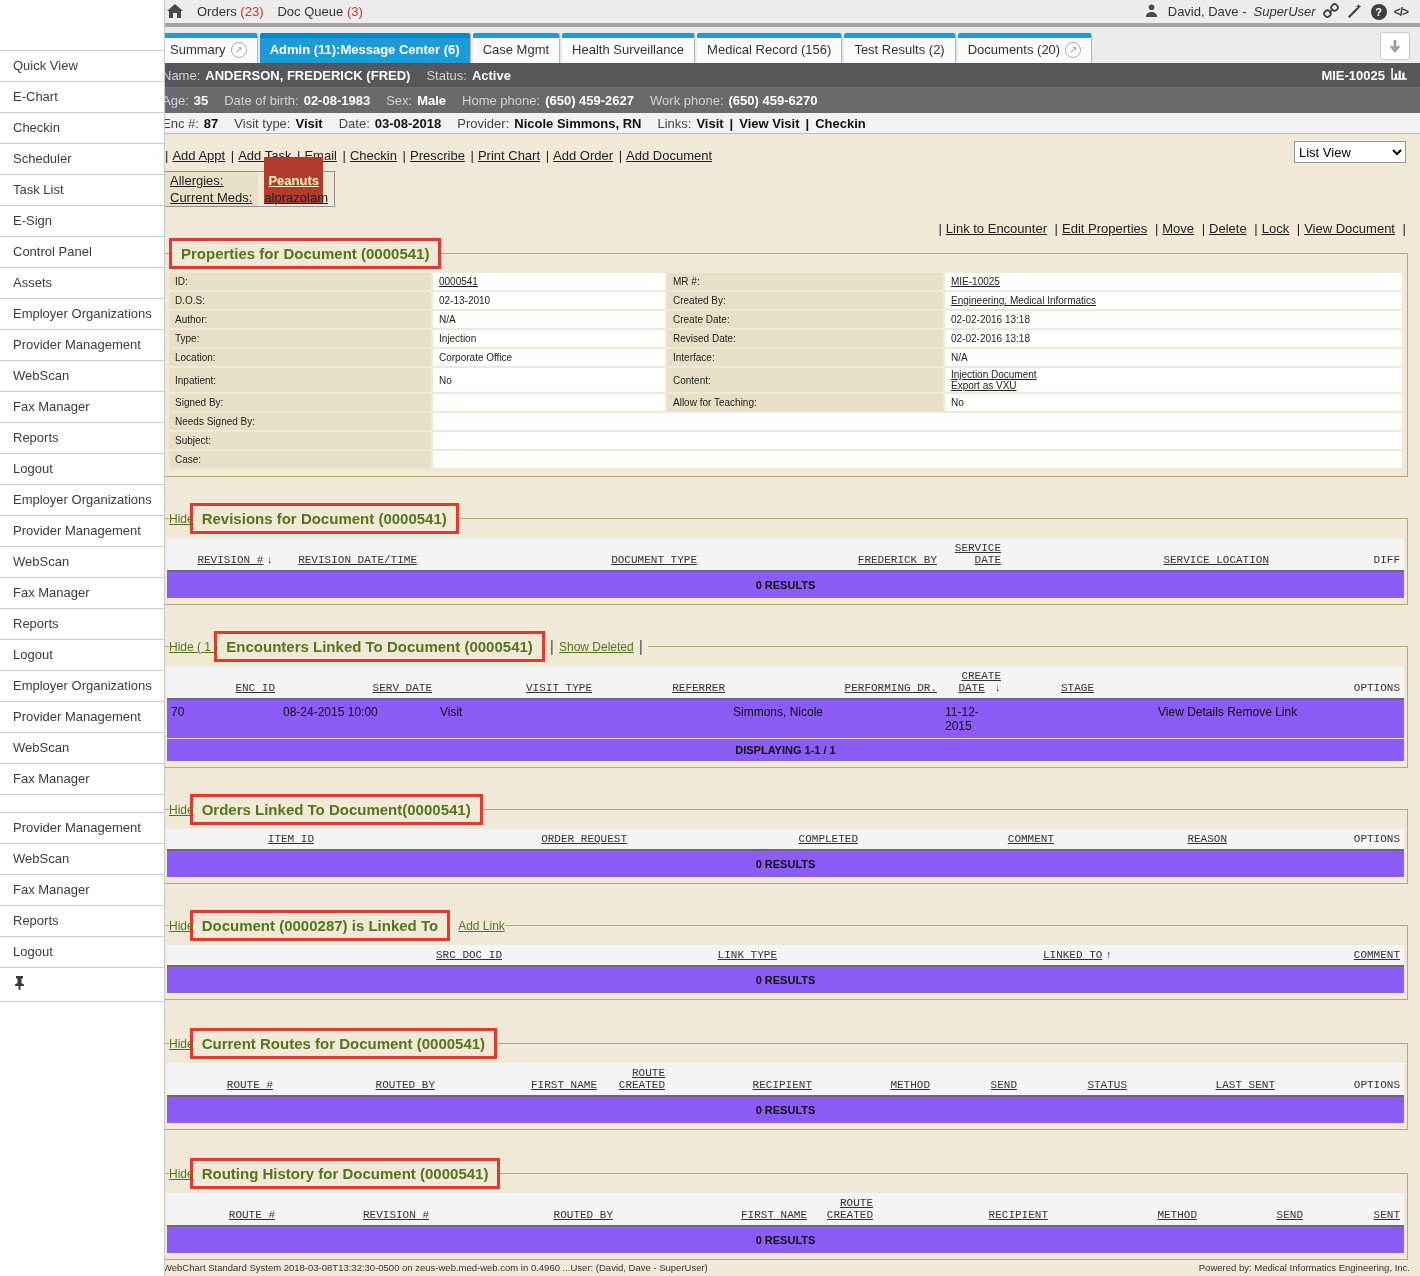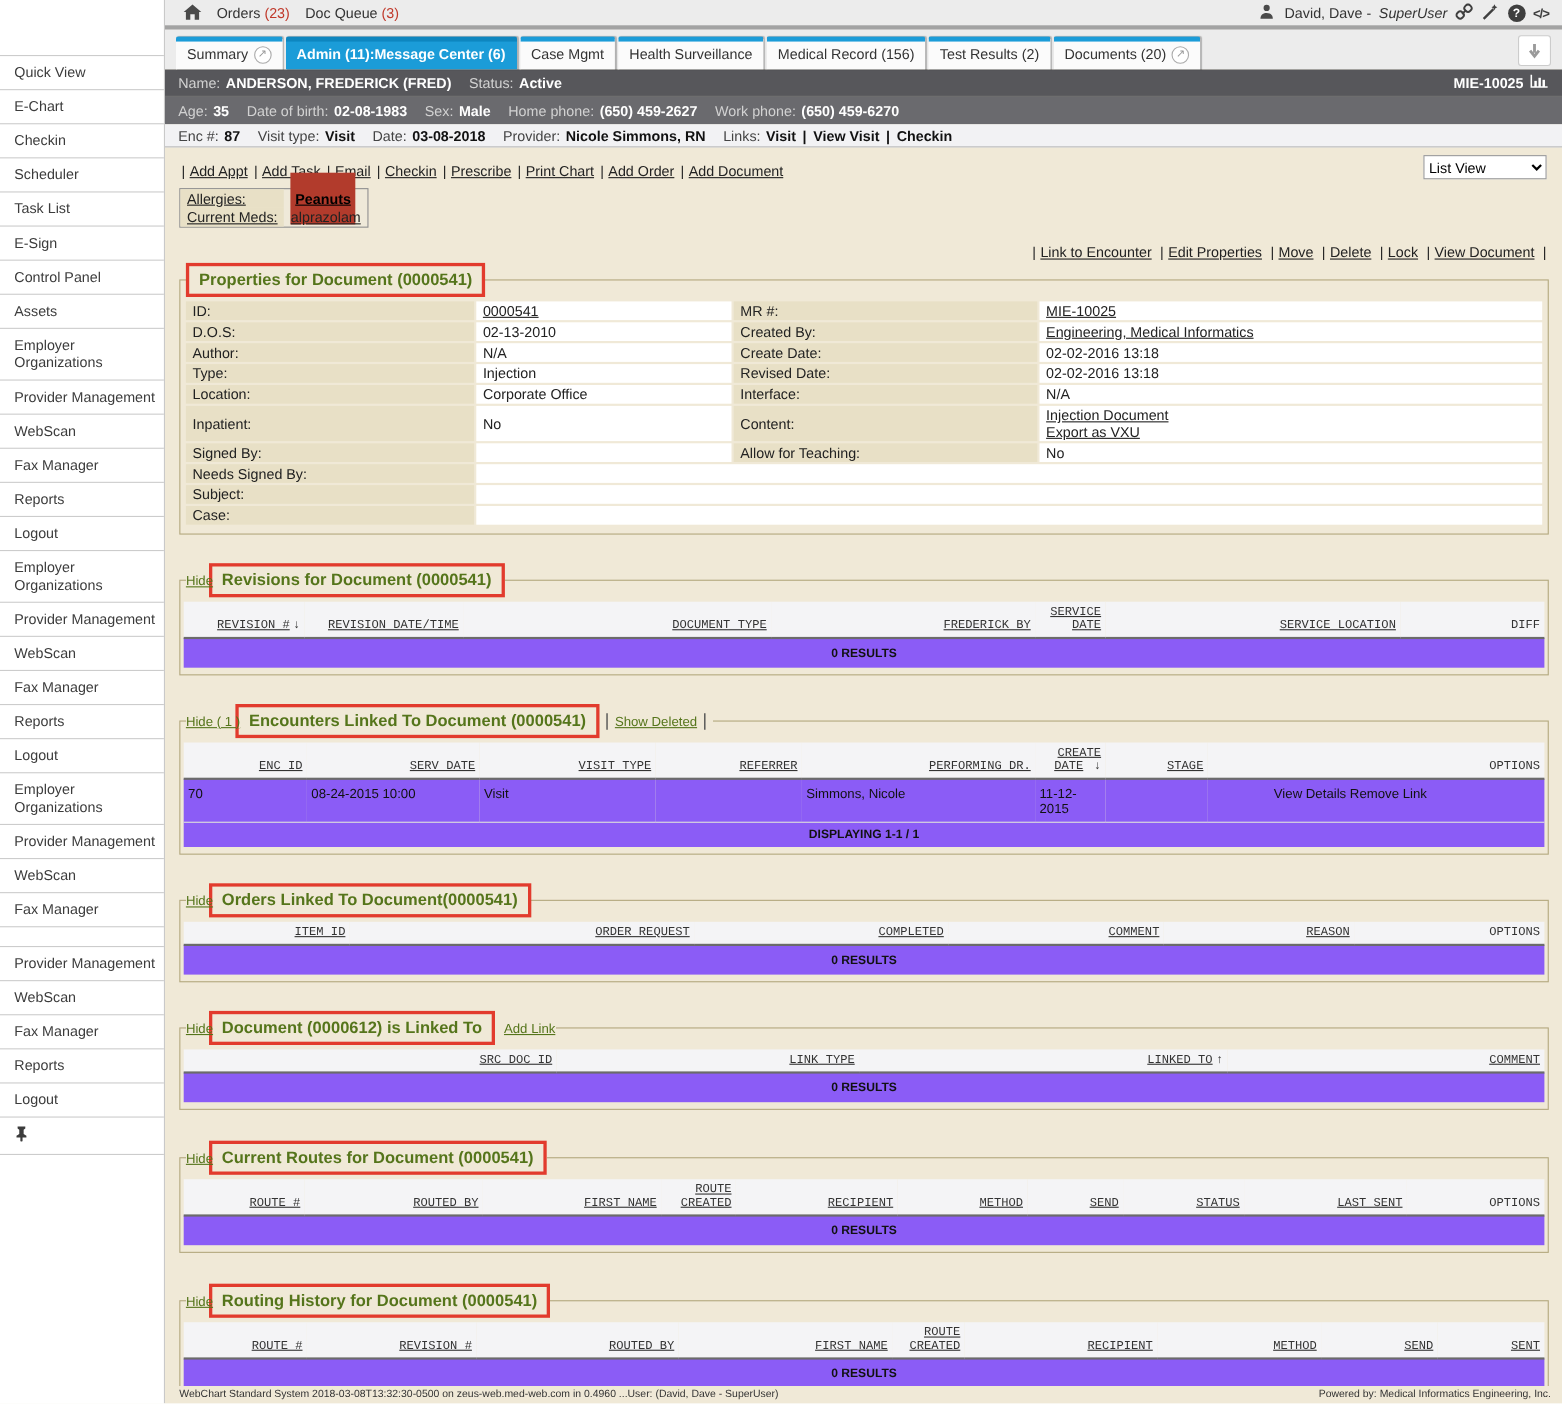--- a/index.html
+++ b/index.html
@@ -1,21 +1,21 @@
 <!DOCTYPE html>
 <html><head>
 <meta charset="utf-8">
 <style>
   * { margin:0; padding:0; box-sizing:border-box; }
   html,body { background:#ffffff; }
   body { font-family:"Liberation Sans","DejaVu Sans",sans-serif; color:#222; }
   .app { position:relative; width:1420px; height:1276px; background:#fff; overflow:hidden; }
 
   
-  .sidebar { position:absolute; left:0; top:0; width:150px; height:100%; background:#fff; border-right:1px solid #c9c9c9; z-index:5; }
+  .sidebar { position:absolute; left:0; top:0; width:165px; height:100%; background:#fff; border-right:1px solid #c9c9c9; z-index:5; }
   .side-list { margin-top:50px; border-top:1px solid #ccc; }
   .side-item { padding:7px 6px 7px 13px; border-bottom:1px solid #ccc; font-size:13px; color:#3c3c3c; min-height:31px; line-height:16px; cursor:pointer; }
   .side-item.glitch { min-height:18px; padding:2px 6px 2px 13px; color:#777; font-size:9px; }
   .side-item.pin-row { min-height:30px; }
   .pin-svg { width:13px; height:15px; display:inline-block; }
 
   
   .main { position:absolute; left:150px; top:0; width:1270px; height:100%; background:#f0e9d7; }
 
   
@@ -52,38 +52,38 @@
   .content { padding:14px 12px 0 13px; position:relative; }
   .action-links { font-size:13px; color:#222; }
   .action-links a { color:#222; text-decoration:underline; cursor:pointer; }
   .action-links a::before { content:"| "; text-decoration:none; color:#222; display:inline-block; padding:0 4px 0 2px; }
   .view-select { position:absolute; right:14px; top:7px; width:112px; height:22px; font-size:13px; border:1px solid #999; background:#fff; }
 
   .allergy-box { margin-top:8px; display:inline-block; border:1px solid #8f8f8f; background:#efe9d9; }
   .allergy-box table { border-collapse:collapse; font-size:13px; }
   .allergy-box td { padding:1px 6px; }
   .albl { text-decoration:underline; color:#222; cursor:pointer; white-space:nowrap; }
-  .alval-red { background:#b23b2c; color:#000000; text-decoration:underline; font-weight:bold; padding:16px 4px; cursor:pointer; }
+  .alval-red { background:#b23b2c; color:#fef9c3; text-decoration:underline; font-weight:bold; padding:16px 4px; cursor:pointer; }
   .alval { text-decoration:underline; color:#222; cursor:pointer; }
 
   .doc-actions { text-align:right; font-size:13px; margin:10px 2px 2px 0; }
   .doc-actions a { color:#222; text-decoration:underline; cursor:pointer; }
   .doc-actions a::before { content:"| "; display:inline-block; padding:0 4px; }
   .doc-actions::after { content:" |"; padding-left:4px; }
 
   
   fieldset { border:1px solid #b3a87e; margin-bottom:11px; padding:2px 3px 6px 3px; background:transparent; }
   legend { display:flex; align-items:center; margin-left:2px; }
   .redbox { border:3px solid #e23b2d; padding:4px 9px; color:#55751b; font-weight:bold; font-size:15px; background:transparent; white-space:nowrap; }
   .glink { color:#55751b; text-decoration:underline; font-size:12px; cursor:pointer; white-space:nowrap; }
   .hide-link { margin-right:-4px; position:relative; z-index:1; }
   .sep-pipe::before { content:"|"; color:#555; padding:0 5px; }
 
   
-  .prop-table { width:100%; border-collapse:separate; border-spacing:2px; font-size:13px; }
+  .prop-table { width:100%; border-collapse:separate; border-spacing:2px; font-size:10px; }
   .prop-table td { padding:1px 6px; height:17px; }
   td.plabel { background:#e8e0c6; color:#222; }
   td.pval { background:#fff; }
   .prop-table a { color:#222; text-decoration:underline; cursor:pointer; }
 
   
   .sec-table { width:100%; border-collapse:collapse; font-size:11px; margin-top:2px; }
   .sec-table thead tr { background:#f4f4f6; }
   .sec-table th { text-align:right; font-weight:normal; color:#333; padding:4px 4px; vertical-align:bottom; border-bottom:2px solid #6b6b6b;font-family:Liberation Mono, monospace; }
   .sec-table th .hd { text-decoration:underline; cursor:pointer; }
@@ -491,21 +491,21 @@
                 <td class="centerb" colspan="6">0 RESULTS</td>
               </tr>
             </tbody>
         </table>
       </fieldset>
 
       
       <fieldset style="margin-top:26px">
         <legend>
           <a class="glink hide-link">Hide</a>
-          <span class="redbox">Document (0000612) is Linked To</span>
+          <span class="redbox">Document (0000287) is Linked To</span>
           <a class="glink" style="margin-left:8px">Add Link</a>
         </legend>
         <table class="sec-table">
           <colgroup>
               <col style="width:339px">
               <col style="width:275px">
               <col style="width:335px">
               <col>
             </colgroup>
           <thead>

